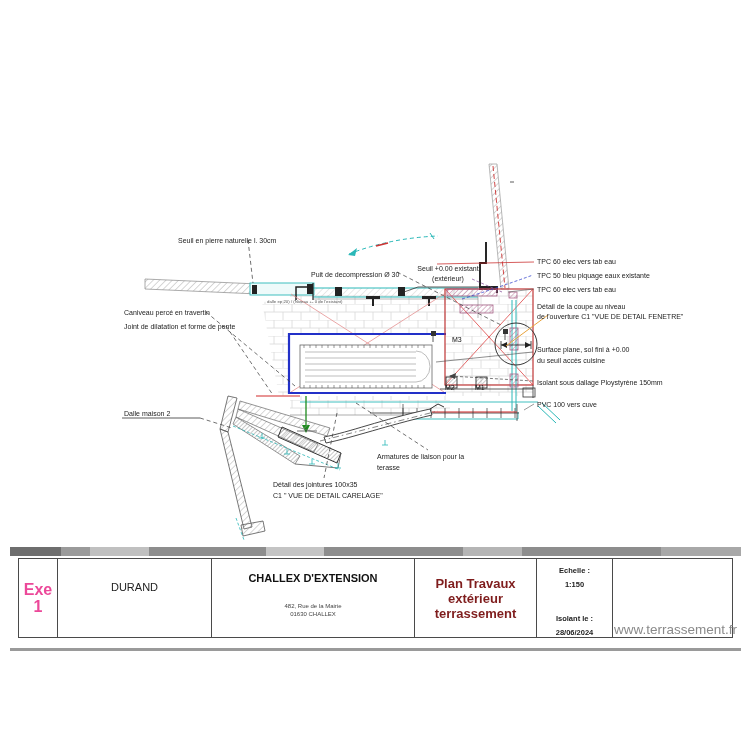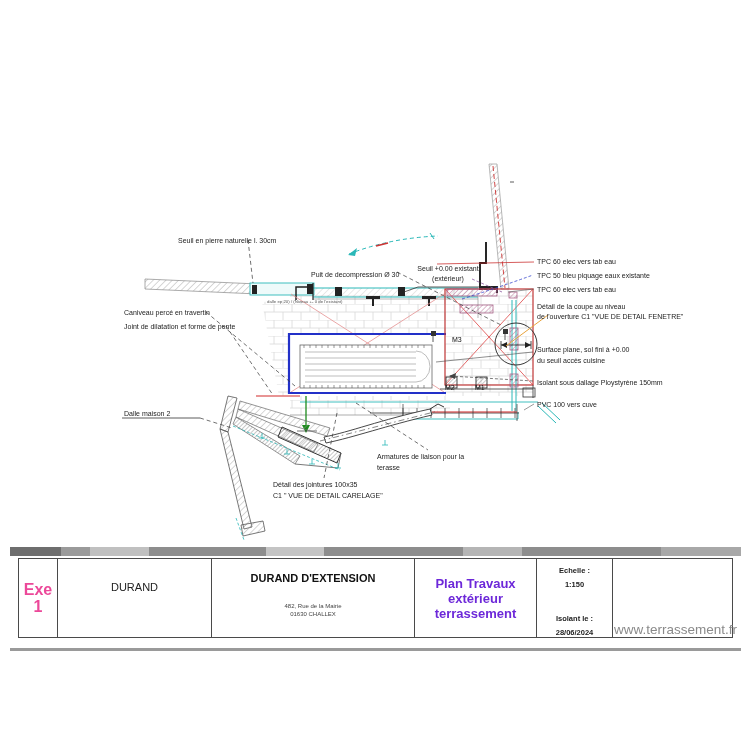--- a/index.html
+++ b/index.html
@@ -16,21 +16,21 @@
   .bar-bottom{position:absolute;left:10px;top:648px;width:731px;height:3px;background:#9a9a9a;}
   .tb{position:absolute;left:18px;top:558px;width:715px;height:80px;display:flex;
       border:1.2px solid #4a4a4a;box-sizing:border-box;background:#fff;}
   .tb .cell{box-sizing:border-box;border-right:1px solid #4a4a4a;display:flex;flex-direction:column;align-items:center;}
   .tb .cell:last-child{border-right:none;}
   .c-exe{width:39px;justify-content:center;font-weight:bold;font-size:16px;line-height:17px;color:#ec4899;}
   .c-client{width:154px;padding-top:22px;font-size:11px;color:#222;}
   .c-project{width:203px;padding-top:13px;font-size:11px;font-weight:bold;color:#111;}
   .c-project .addr{font-weight:normal;font-size:6px;color:#444;margin-top:4px;line-height:8px;text-align:center;}
   .c-project .addr div:first-child{margin-top:14px;}
-  .c-plan{width:122px;justify-content:center;font-size:13px;font-weight:bold;line-height:15px;color:#6d28d9;text-align:center;}
+  .c-plan{width:122px;justify-content:center;font-size:13px;font-weight:bold;line-height:15px;color:#7f1d1d;text-align:center;}
   .c-meta{width:76px;padding-top:7px;font-size:7.5px;font-weight:bold;color:#222;line-height:9.5px;text-align:center;justify-content:space-between;}
   .c-meta .gap{height:16px;}
   .c-empty{flex:1;}
   .watermark{position:absolute;right:13px;top:622px;font-size:13.5px;color:#8a8a8a;}
 </style>
 </head>
 <body>
 
 <div class="canvas">
 
@@ -255,21 +255,21 @@
   <div class="bar-top"></div>
   <div class="tb">
     <div class="cell c-exe">
       <div>Exe</div>
       <div>1</div>
     </div>
     <div class="cell c-client">
       <div>DURAND</div>
     </div>
     <div class="cell c-project">
-      <div>DURAND D'EXTENSION</div>
+      <div>CHALLEX D'EXTENSION</div>
       <div class="addr">
         <div>482, Rue de la Mairie</div>
         <div>01630 CHALLEX</div>
       </div>
     </div>
     <div class="cell c-plan">
       <div>Plan Travaux</div>
       <div>extérieur</div>
       <div>terrassement</div>
     </div>

